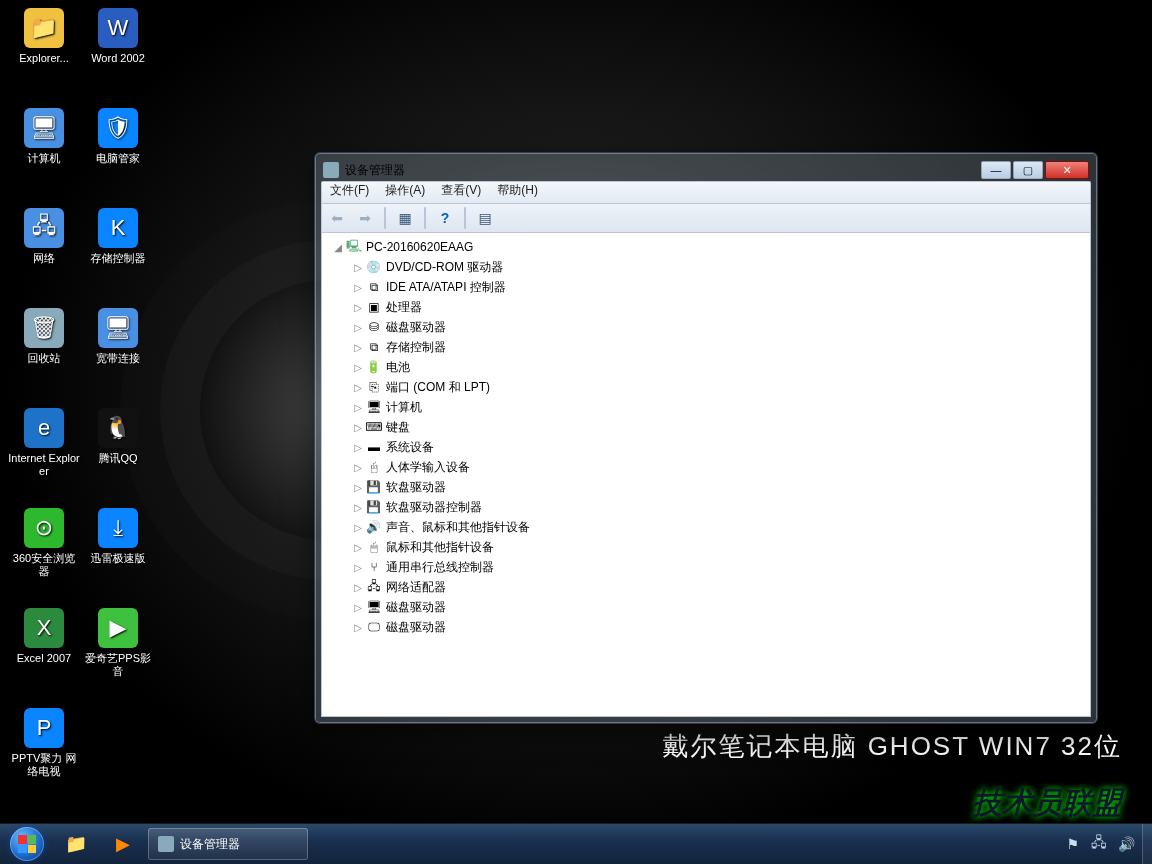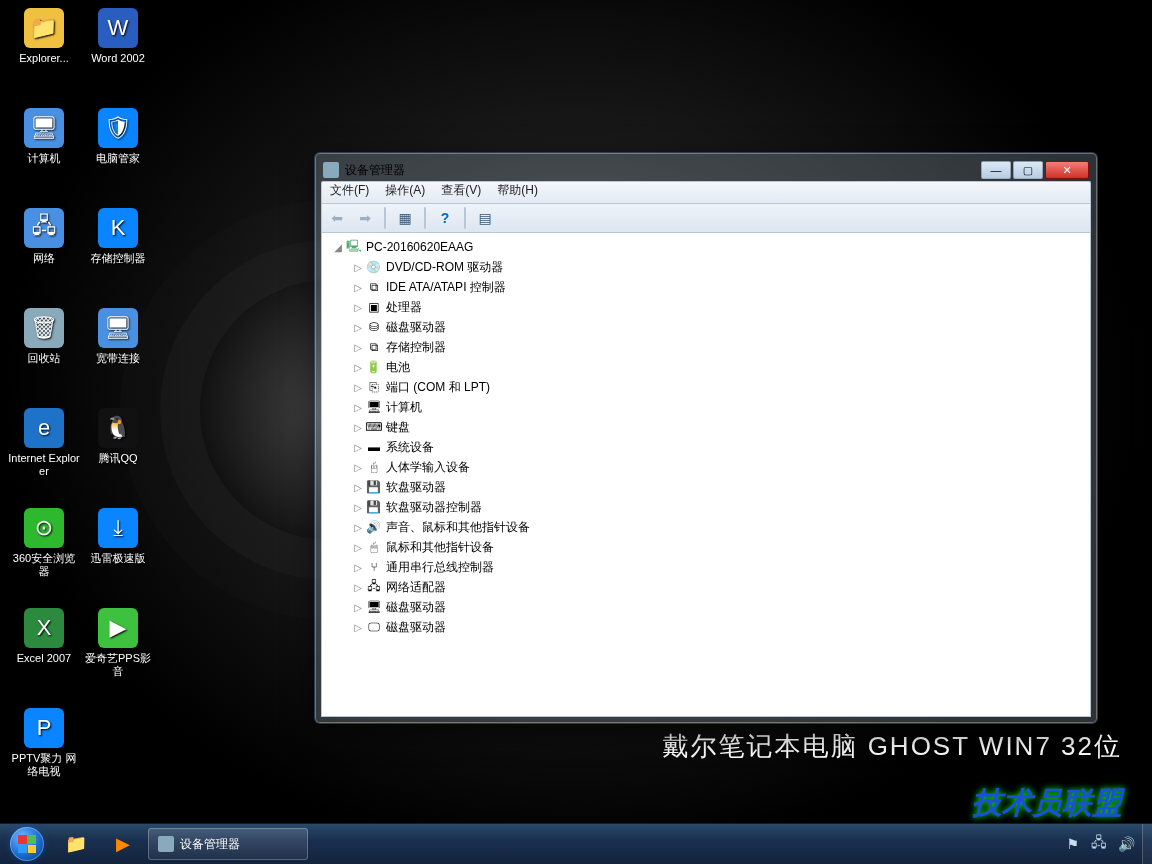--- a/index.html
+++ b/index.html
@@ -11,21 +11,21 @@
 
 .desktop { position:absolute; left:0; top:0; width:100%; height:824px; }
 .dicon { position:absolute; width:72px; text-align:center; color:#fff; font-size:11px;
   text-shadow:1px 1px 2px #000; cursor:pointer; }
 .dicon .ico { width:44px; height:44px; margin:0 auto 2px; display:flex; align-items:center; justify-content:center;
   font-size:32px; }
 .dicon .lbl { line-height:13px; word-break:break-all; }
 .icobox { width:40px; height:40px; border-radius:6px; display:flex; align-items:center; justify-content:center; font-size:22px; color:#fff; margin:2px auto; }
 
 .wm1 { position:absolute; right:30px; bottom:100px; color:#fff; font-size:26px; letter-spacing:2px; }
-.wm2 { position:absolute; right:30px; bottom:40px; color:#1d4ed8; font-size:30px; font-weight:bold; font-style:italic; text-shadow:0 0 6px #0f0; }
+.wm2 { position:absolute; right:30px; bottom:40px; color:#0f172a; font-size:30px; font-weight:bold; font-style:italic; text-shadow:0 0 6px #0f0; }
 .wm3 { position:absolute; right:40px; bottom:28px; color:#fa0; font-size:12px; letter-spacing:2px; }
 
 .taskbar { position:absolute; left:0; bottom:0; width:100%; height:40px;
   background:linear-gradient(#2a4a6a,#1a3050 40%,#12243c); display:flex; align-items:center; box-shadow:0 -1px 0 rgba(255,255,255,.1); }
 .start { width:54px; height:40px; display:flex; align-items:center; justify-content:center; cursor:pointer; }
 .orb { width:34px; height:34px; border-radius:50%;
   background:radial-gradient(circle at 35% 30%, #6ab7ff, #1a6ad0 55%, #0a3a78);
   box-shadow:inset 0 0 0 1px rgba(255,255,255,.3),0 0 6px rgba(0,80,200,.6);
   display:grid; grid-template:1fr 1fr/1fr 1fr; gap:1px; padding:8px; }
 .orb span:nth-child(1){background:#e33;} .orb span:nth-child(2){background:#5b5;}

